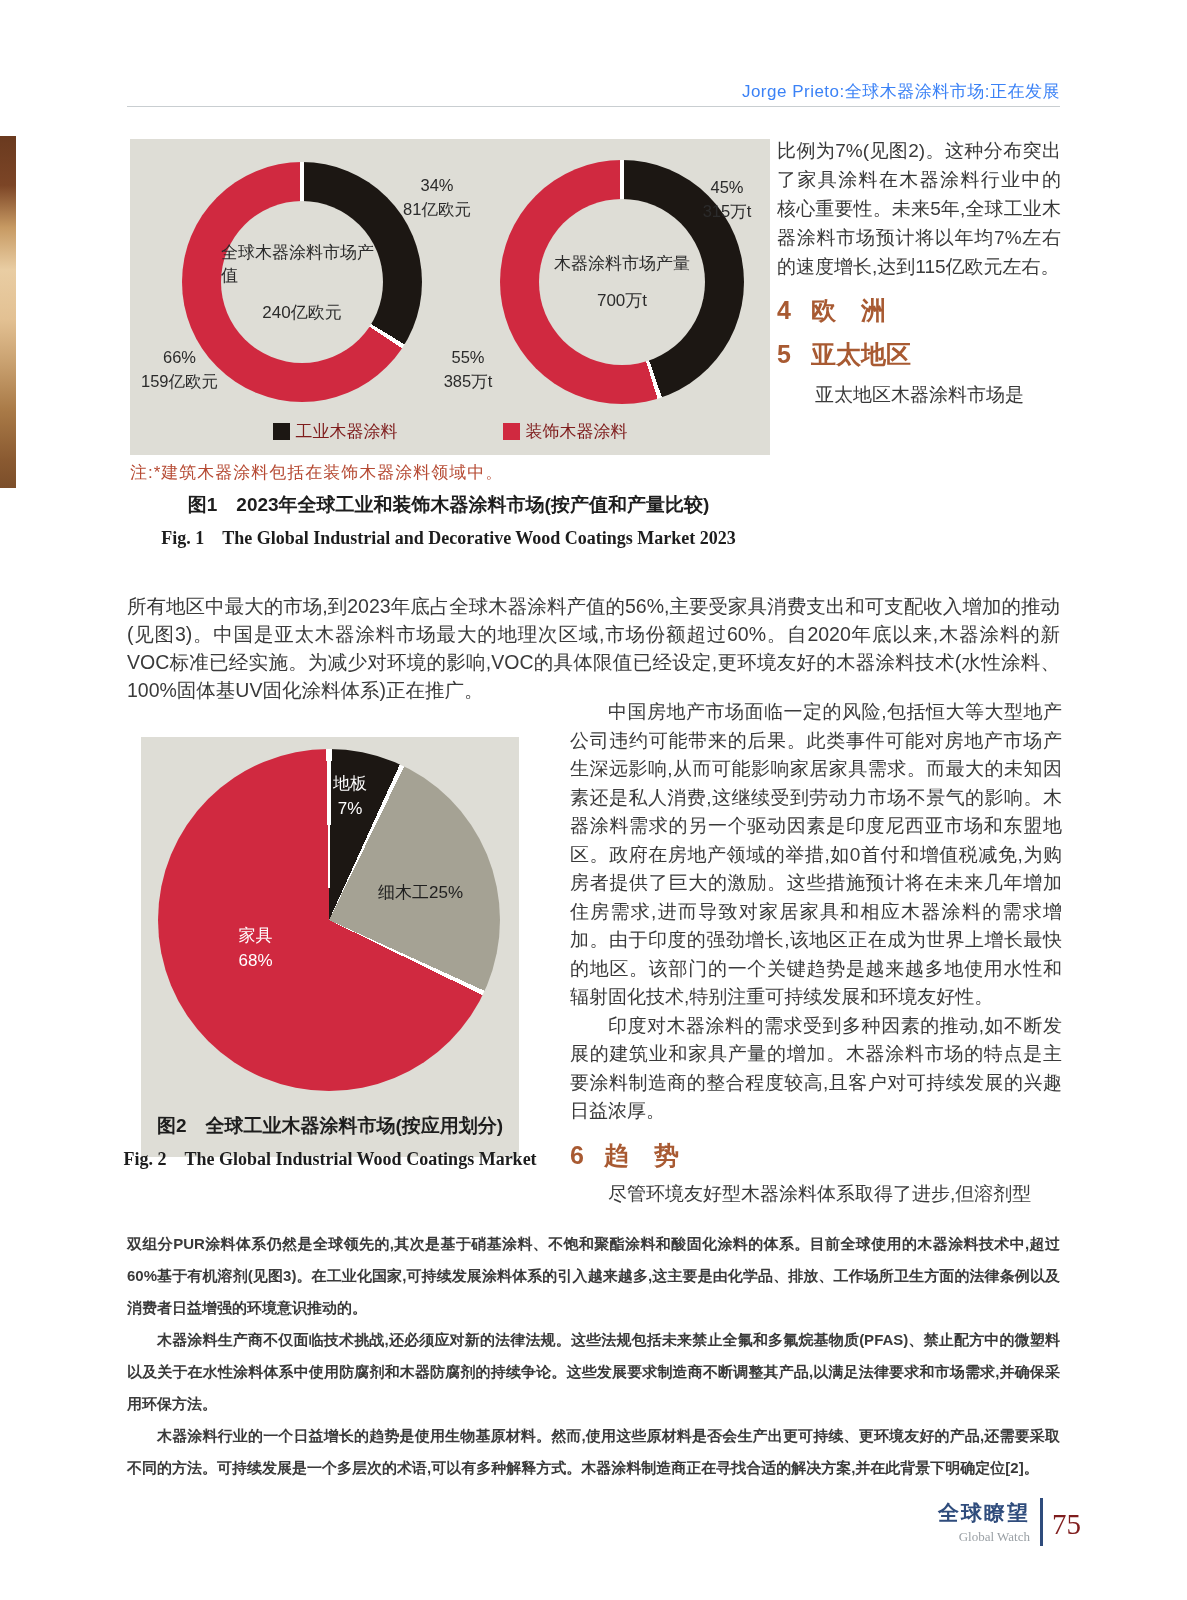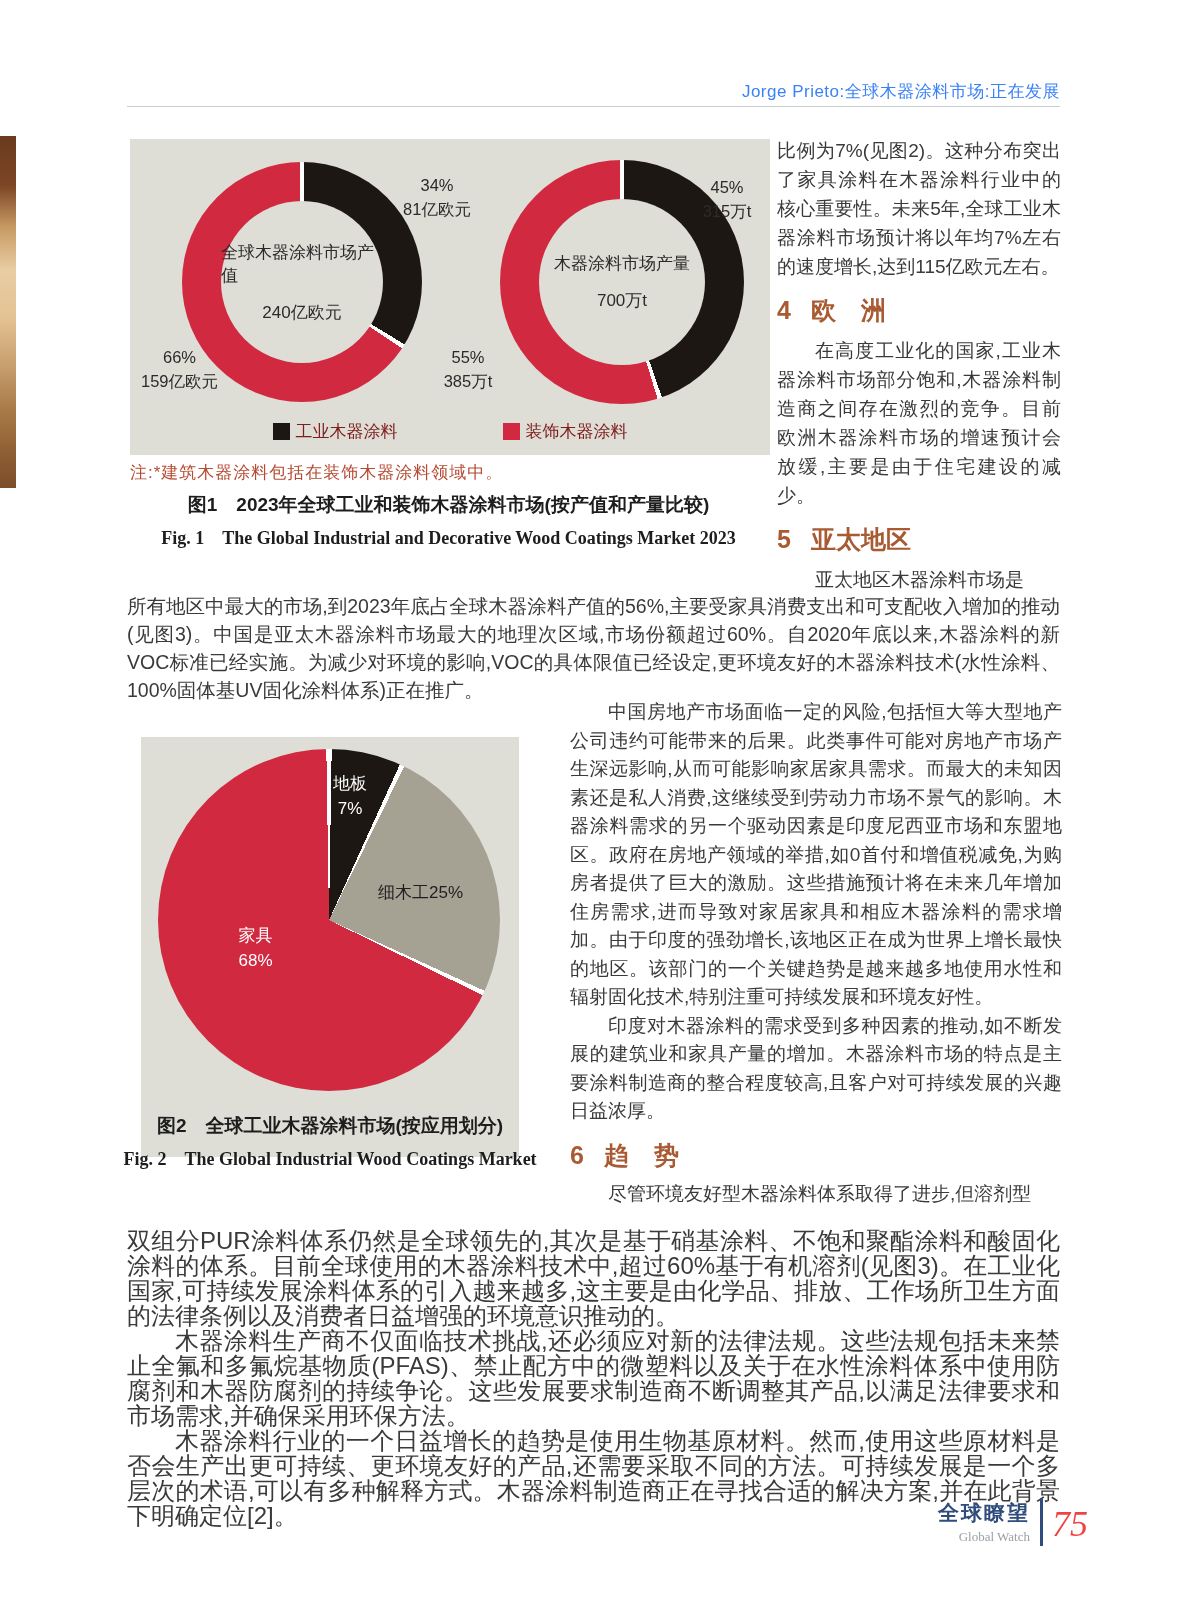--- a/index.html
+++ b/index.html
@@ -51,29 +51,29 @@
     background:conic-gradient(#ffffff 0 .25%,#1c1713 .25% 6.8%,#ffffff 6.8% 7.25%,#a5a294 7.25% 31.8%,#ffffff 31.8% 32.25%,#d02940 32.25% 99.75%,#ffffff 99.75% 100%);}
   .pie-lbl{position:absolute;text-align:center;font-size:17px;line-height:25px;}
   .pl-floor{left:164px;top:34px;width:90px;color:#ffffff;}
   .pl-join{left:212px;top:143px;width:135px;color:#1f1f1f;}
   .pl-furn{left:62px;top:186px;width:105px;color:#ffffff;}
   .cap2{left:110px;top:1113px;width:440px;text-align:center;}
   
   .rc2{left:570px;top:698px;width:492px;font-size:19px;line-height:28.5px;text-align:justify;}
   .rc2 p{margin:0;}
   
-  .fwb{left:127px;top:1228px;width:933px;font-size:24px;line-height:25px;text-align:justify;}
+  .fwb{left:127px;top:1228px;width:933px;font-size:15px;line-height:32px;text-align:justify;font-weight:bold;}
   .fwb p{margin:0;}
   
   .footer{left:938px;top:1498px;display:flex;align-items:stretch;}
   .f-left{display:flex;flex-direction:column;align-items:flex-end;justify-content:center;}
   .f-cn{font-size:21px;font-weight:bold;color:#2f4c7c;letter-spacing:2px;}
   .f-en{font-family:"Liberation Serif","DejaVu Serif",serif;font-size:13px;color:#9aa0a5;margin-top:2px;}
   .f-bar{width:3px;background:#2f4c7c;margin:0 9px 0 10px;height:48px;}
-  .f-num{font-family:"Liberation Serif","DejaVu Serif",serif;font-size:36px;color:#ef4444;align-self:center;padding-top:4px;font-style:italic;}
+  .f-num{font-family:"Liberation Serif","DejaVu Serif",serif;font-size:29px;color:#7f1d1d;align-self:center;padding-top:4px;}
 </style>
 </head>
 <body>
 
 <div class="abs hdr">Jorge Prieto:全球木器涂料市场:正在发展</div>
 <div class="abs hdr-rule"></div>
 
 <div class="abs wood"></div>
 
 <div class="abs fig1">
@@ -125,21 +125,20 @@
   <div class="cap-cn">图1　2023年全球工业和装饰木器涂料市场(按产值和产量比较)</div>
   <div class="cap-en">Fig. 1　The Global Industrial and Decorative Wood Coatings Market 2023</div>
 </div>
 
 <div class="abs rc1">
   <p>比例为7%(见图2)。这种分布突出了家具涂料在木器涂料行业中的核心重要性。未来5年,全球工业木器涂料市场预计将以年均7%左右的速度增长,达到115亿欧元左右。</p>
   <div class="sec-h">
     <span>4</span>
     <span>欧　洲</span>
   </div>
-  <p class="indent">在高度工业化的国家,工业木器涂料市场部分饱和,木器涂料制造商之间存在激烈的竞争。目前欧洲木器涂料市场的增速预计会放缓,主要是由于住宅建设的减少。</p>
   <div class="sec-h">
     <span>5</span>
     <span>亚太地区</span>
   </div>
   <p class="indent">亚太地区木器涂料市场是</p>
 </div>
 
 <div class="abs fw1">所有地区中最大的市场,到2023年底占全球木器涂料产值的56%,主要受家具消费支出和可支配收入增加的推动(见图3)。中国是亚太木器涂料市场最大的地理次区域,市场份额超过60%。自2020年底以来,木器涂料的新VOC标准已经实施。为减少对环境的影响,VOC的具体限值已经设定,更环境友好的木器涂料技术(水性涂料、100%固体基UV固化涂料体系)正在推广。</div>
 
 <div class="abs fig2">

